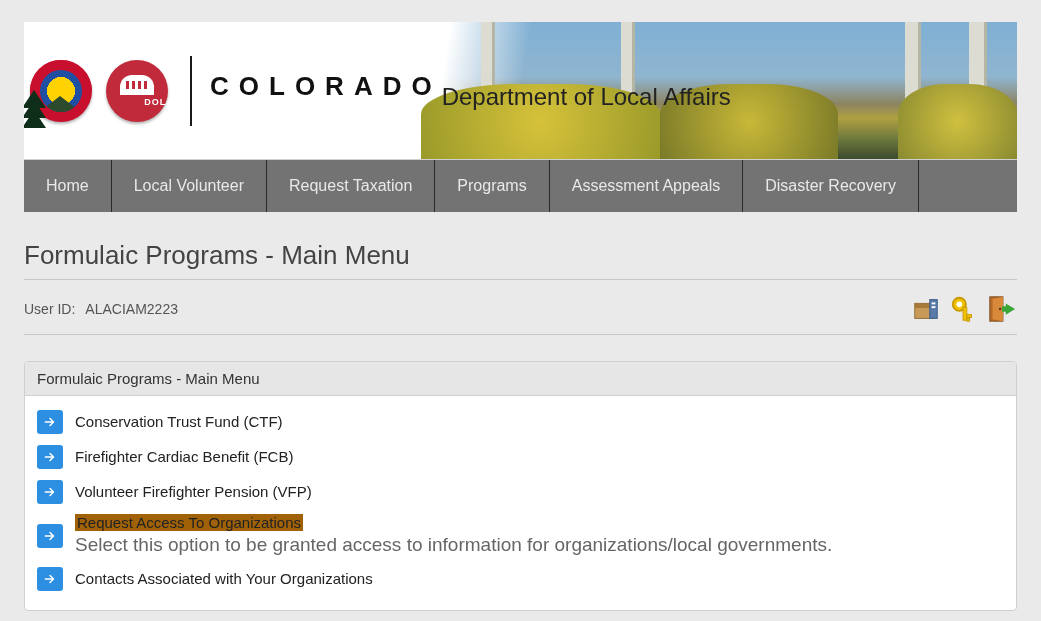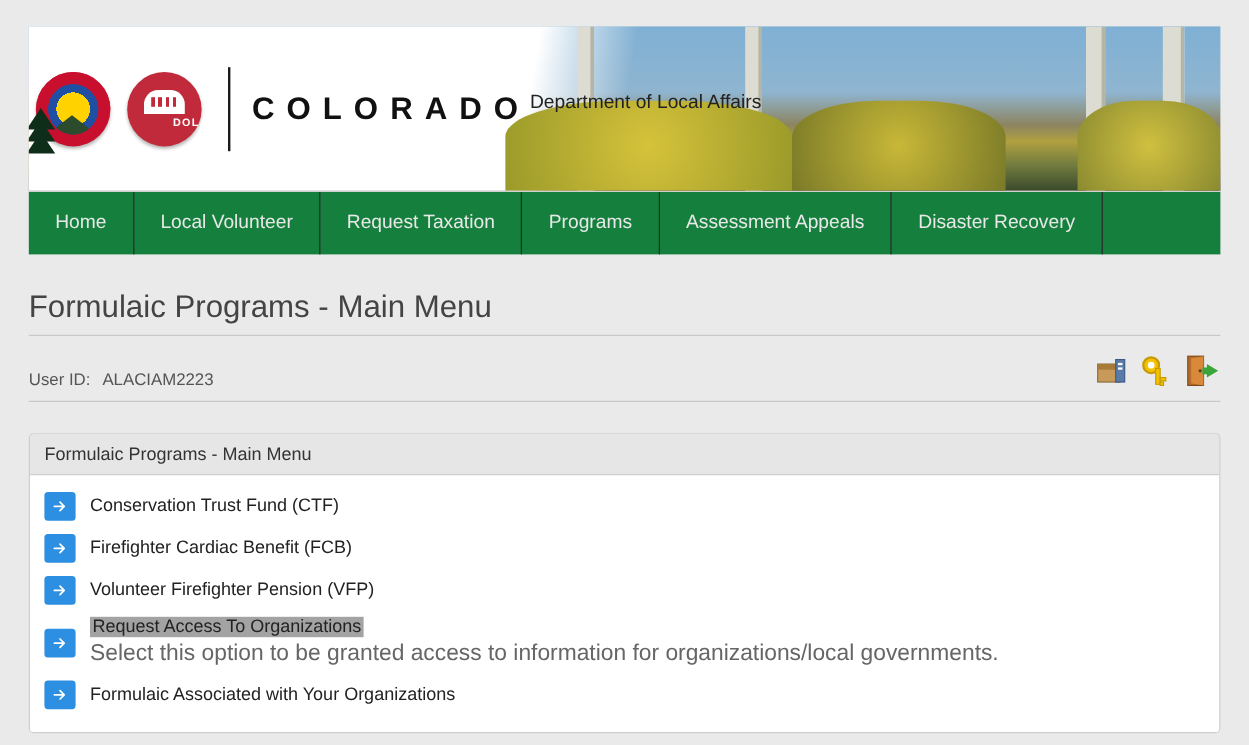--- a/index.html
+++ b/index.html
@@ -76,44 +76,44 @@
     position:relative; margin-bottom:2px;
   }
   .logo-dola .cap::after{
     content:""; position:absolute; left:6px; top:6px; width:22px; height:8px;
     background: repeating-linear-gradient(90deg,#c12a3a 0 3px,#fff 3px 6px);
   }
   .logo-dola .txt { font-size:9px; font-weight:700; color:#fff; letter-spacing:1px;margin-left:44px;}
   .sep { width:2px; height:70px; background:#1a1a1a; margin:0 4px 0 8px;}
   .brand-text { display:flex; flex-direction:row; }
   .brand-text .t1 { font-size:26px; font-weight:700; letter-spacing:10px; color:#111;}
-  .brand-text .t2 { font-size:16px; color:#222; margin-top:2px;}
+  .brand-text .t2 { font-size:24px; color:#222; margin-top:12px;}
   
   nav.mainnav {
-    background:#15803d;
+    background:#737373;
     display:flex;
     height:52px;
   }
   nav.mainnav a {
     color:#e8e8e8;
     text-decoration:none;
     font-size:16px;
     padding:0 22px;
     display:flex; align-items:center;
     border-right:1px solid #2a2a2a;
     cursor:pointer;
   }
   
   h1.page-title {
     font-size:26px; font-weight:400; color:#444;
     margin:28px 0 8px 0;
   }
   .hr { border:none; border-top:1px solid #c8c8c8; margin:0 0 14px 0;}
   .userbar {
-    display:flex; align-items:flex-end; justify-content:space-between;
+    display:flex; align-items:center; justify-content:space-between;
     font-size:14px; color:#555; padding-bottom:10px;
     border-bottom:1px solid #c8c8c8;
   }
   .userbar .left { display:flex; gap:10px; align-items:baseline;}
   .userbar .icons { display:flex; gap:8px; align-items:center;}
   .ticon { width:30px; height:30px; cursor:pointer; }
   
   .panel {
     margin-top:26px;
     border:1px solid #cfcfcf;
@@ -134,21 +134,21 @@
   }
   .arrow-btn {
     width:26px; height:24px; background:#2d8fe2;
     border-radius:3px; flex:0 0 26px;
     display:flex; align-items:center; justify-content:center;
     cursor:pointer; margin-top:1px;
   }
   .arrow-btn svg { width:14px; height:14px; }
   .mi-body { flex:1; }
   .mi-title { font-size:15px; color:#222; cursor:pointer; }
-  .mi-title.hl { background:#a3a3a3; padding:0 2px;}
+  .mi-title.hl { background:#a16207; padding:0 2px;}
   .mi-sub { font-size:19px; color:#666; margin-top:2px;}
 </style>
 </head>
 <body>
 
 <div class="page">
 
   <div class="banner">
     <div class="banner-photo">
       <div class="tree" style="left:60px"></div>
@@ -278,20 +278,20 @@
         </div>
       </div>
 
       <div class="menu-item">
         <div class="arrow-btn">
           <svg viewBox="0 0 24 24">
               <path d="M4 12h12M12 6l6 6-6 6" stroke="#fff" stroke-width="2.5" fill="none" stroke-linecap="round" stroke-linejoin="round"></path>
             </svg>
         </div>
         <div class="mi-body">
-          <span class="mi-title">Formulaic Associated with Your Organizations</span>
+          <span class="mi-title">Contacts Associated with Your Organizations</span>
         </div>
       </div>
 
     </div>
   </div>
 
 </div>
 
 </body></html>

